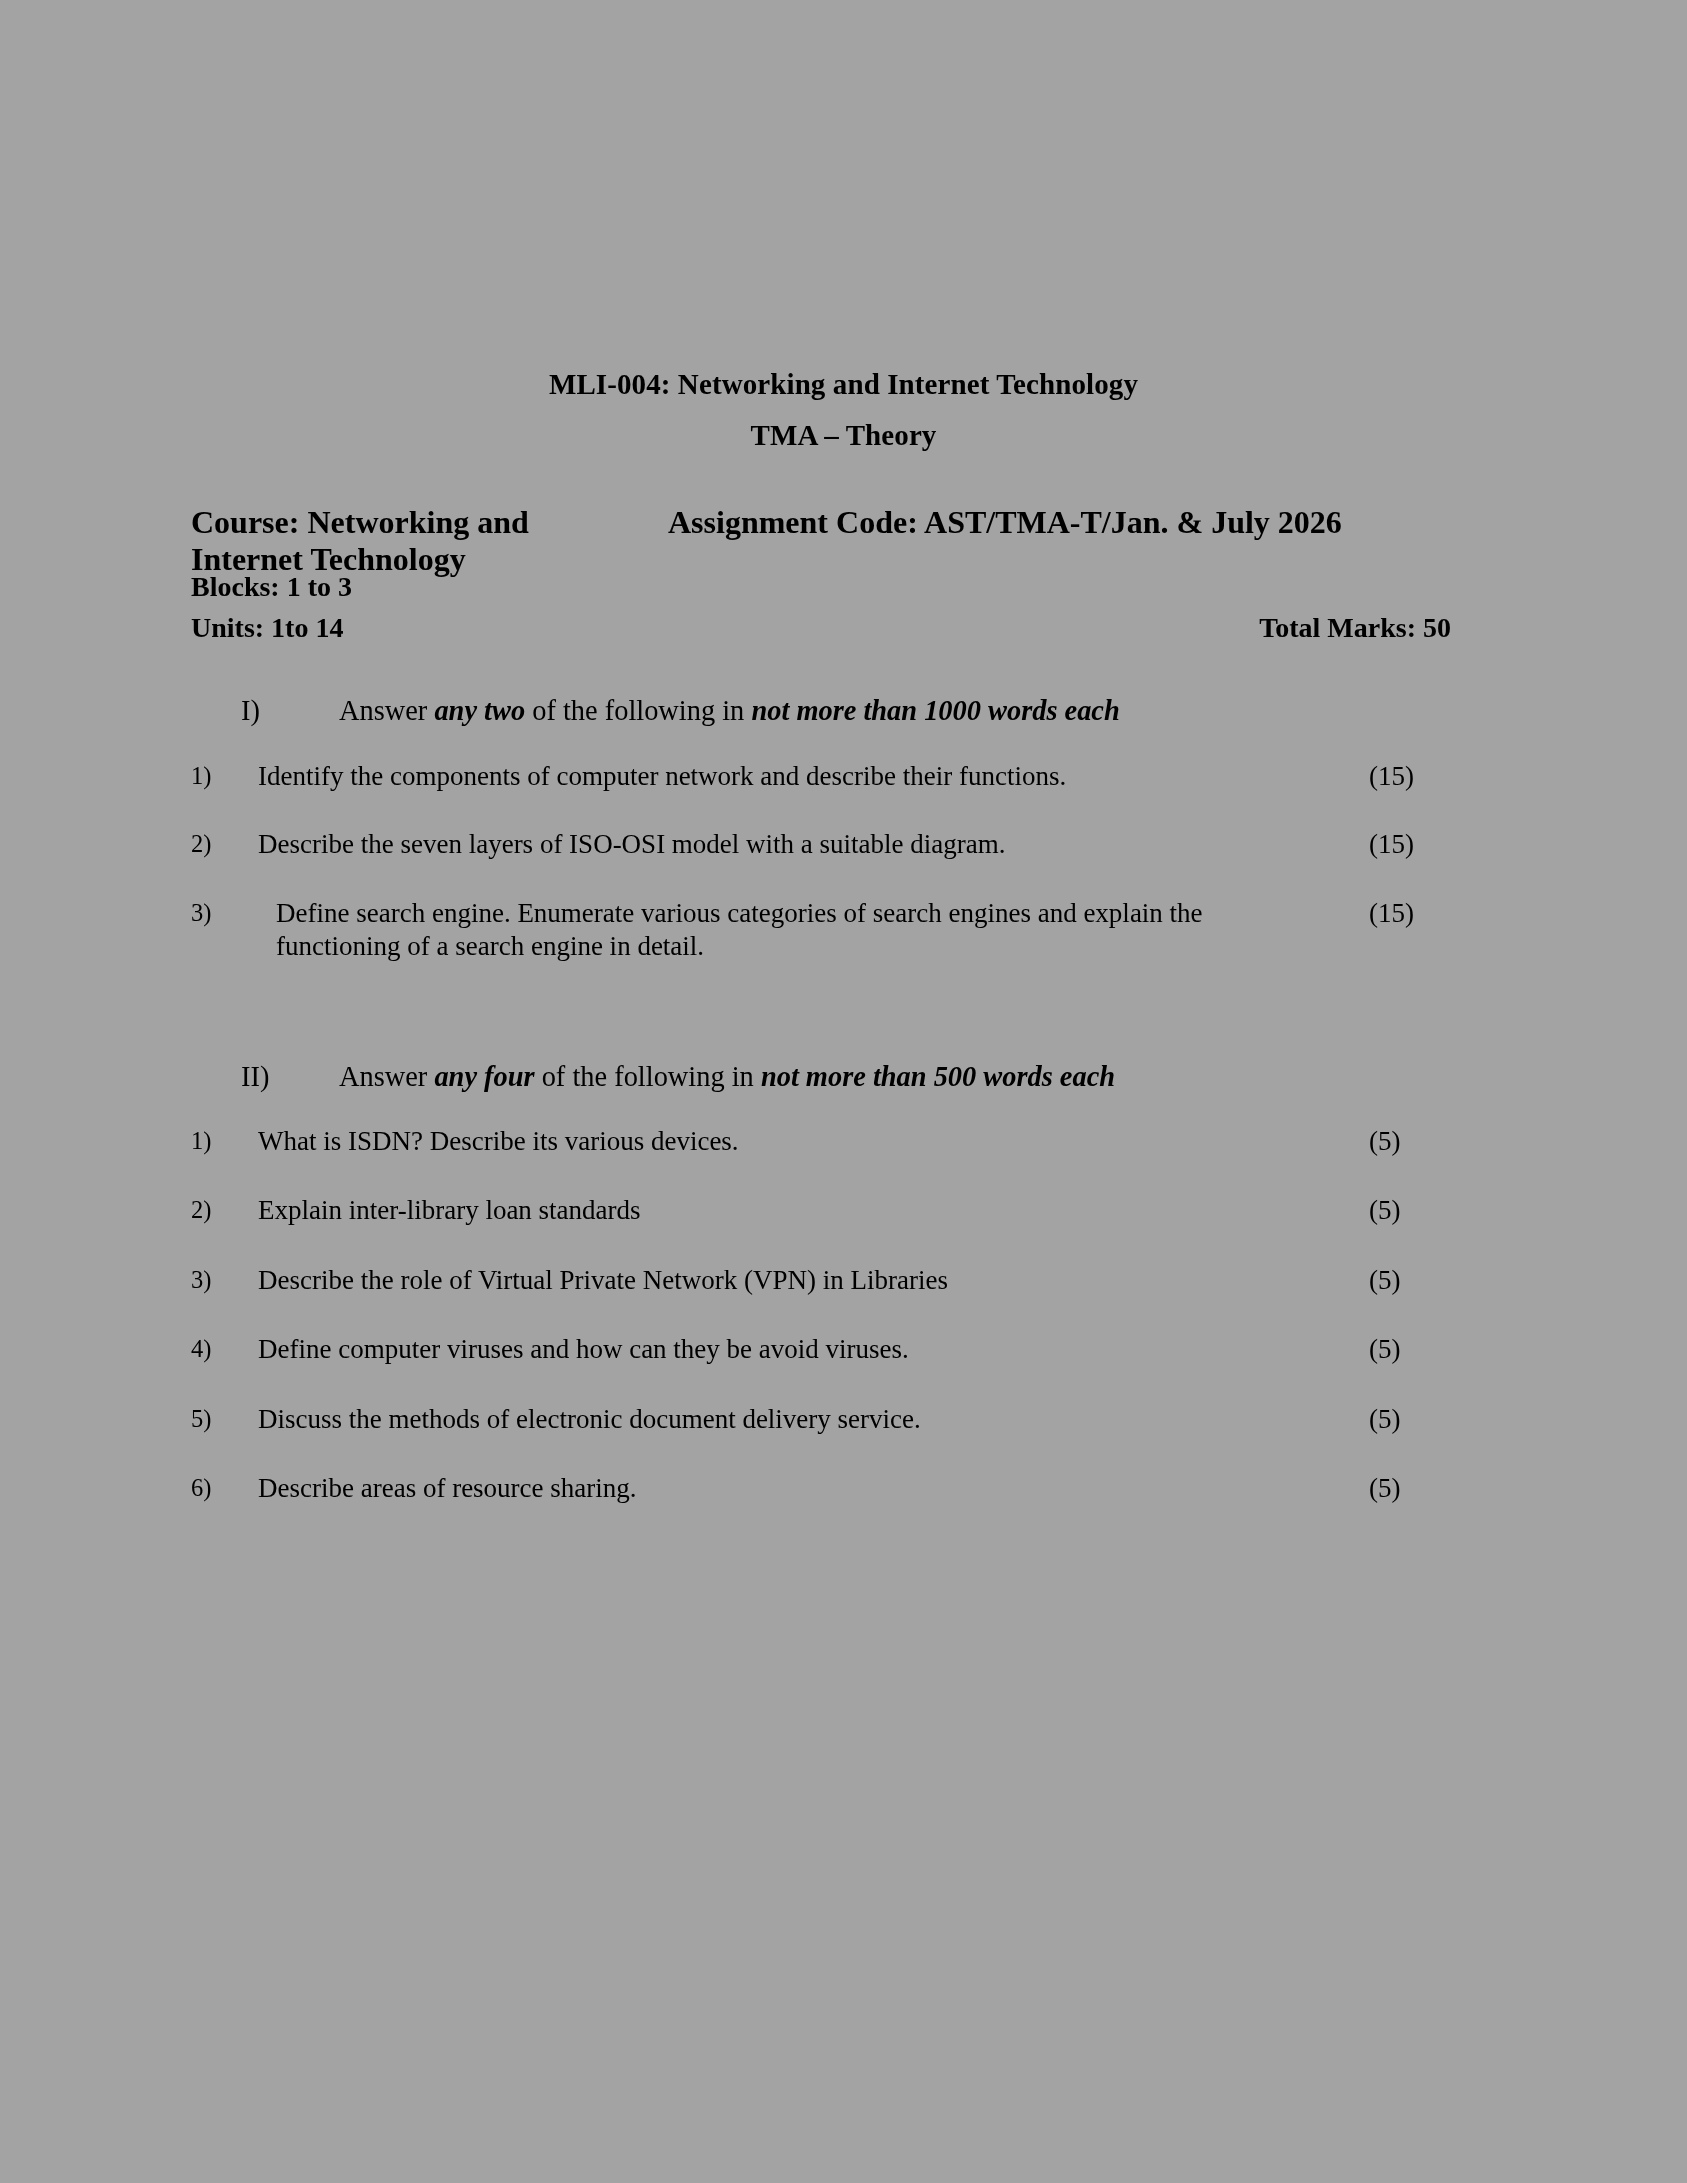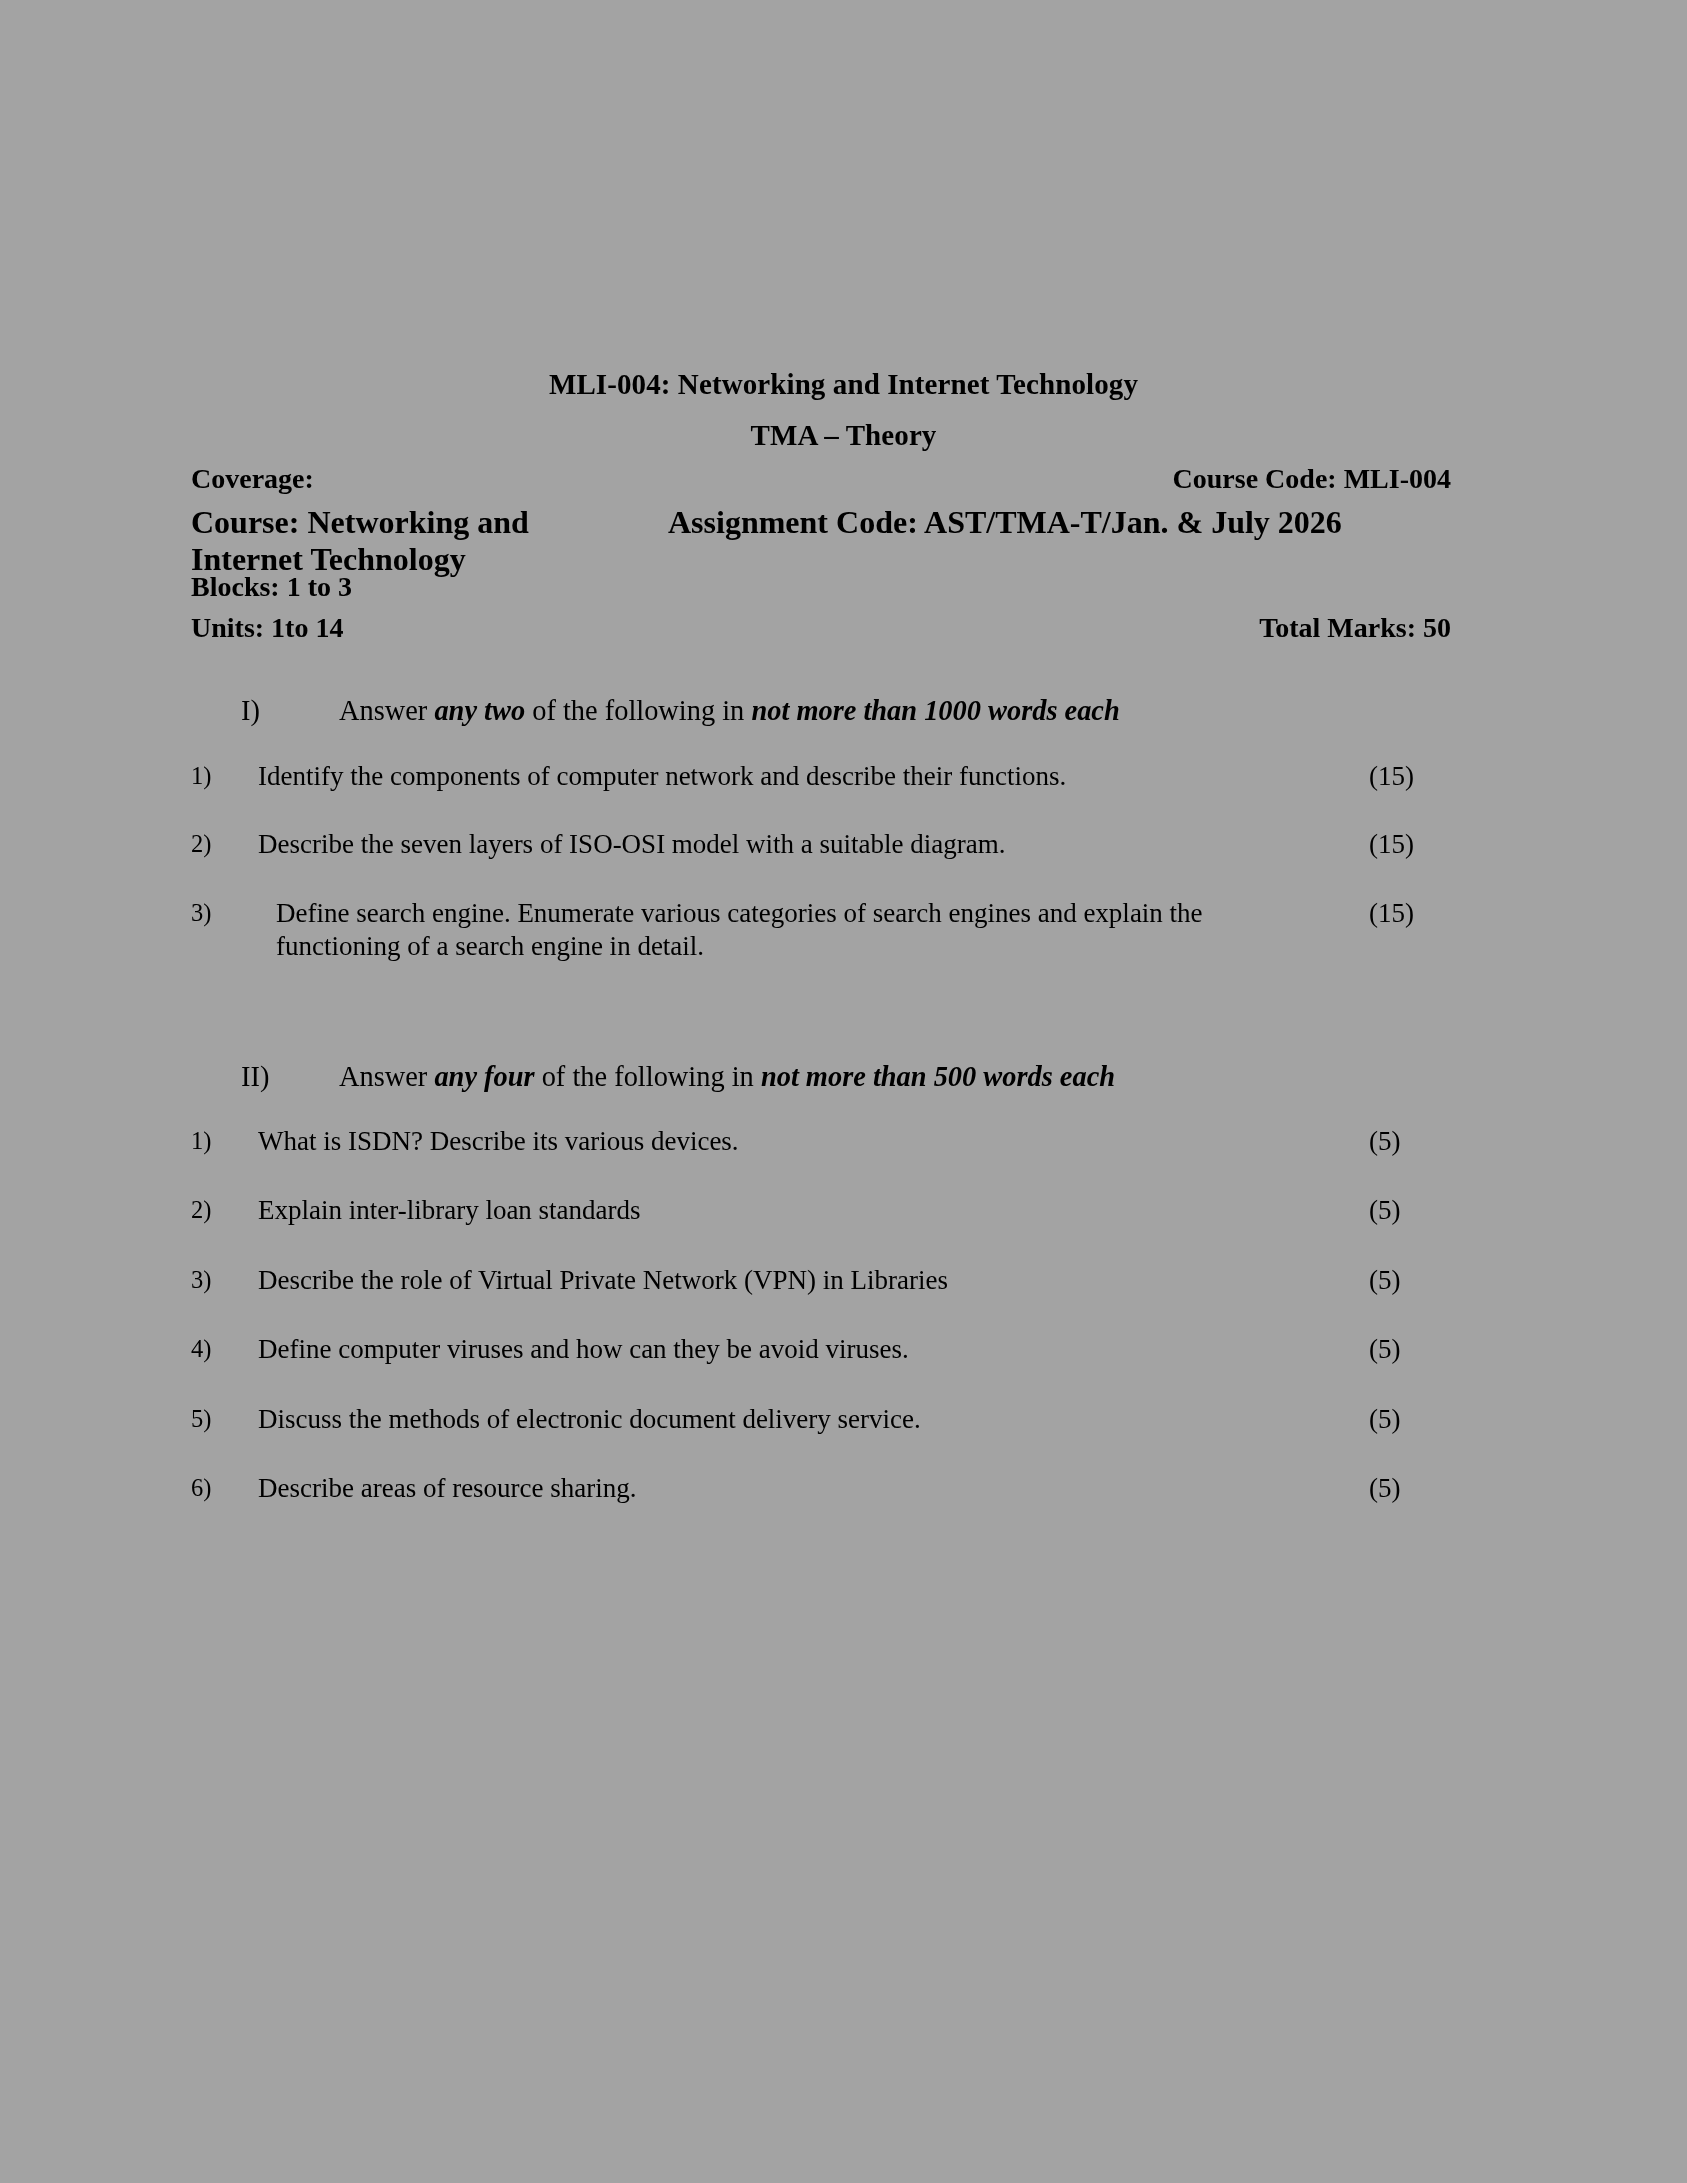--- a/index.html
+++ b/index.html
@@ -116,24 +116,20 @@
 </style>
 </head>
 <body>
 
 <div class="page">
 
   <div class="abs title-line" style="top:368px;">MLI-004: Networking and Internet Technology</div>
 
   <div class="abs title-line" style="top:419px;">TMA – Theory</div>
 
-  <div class="meta-row" style="top:463px;">
-    <span class="meta-left">Coverage:</span>
-    <span class="meta-right">Course Code: MLI-004</span>
-  </div>
 
   <div class="meta-row-courseline" style="top:504px;">
     <span class="col-a">Course: Networking and Internet Technology</span>
     <span class="col-b" style="margin-left:54px;">Assignment Code: AST/TMA-T/Jan. &amp; July 2026</span>
   </div>
 
   <div class="meta-row" style="top:571px;">
     <span class="meta-left">Blocks: 1 to 3</span>
     <span class="meta-right" style="visibility:hidden;">.</span>
   </div>

